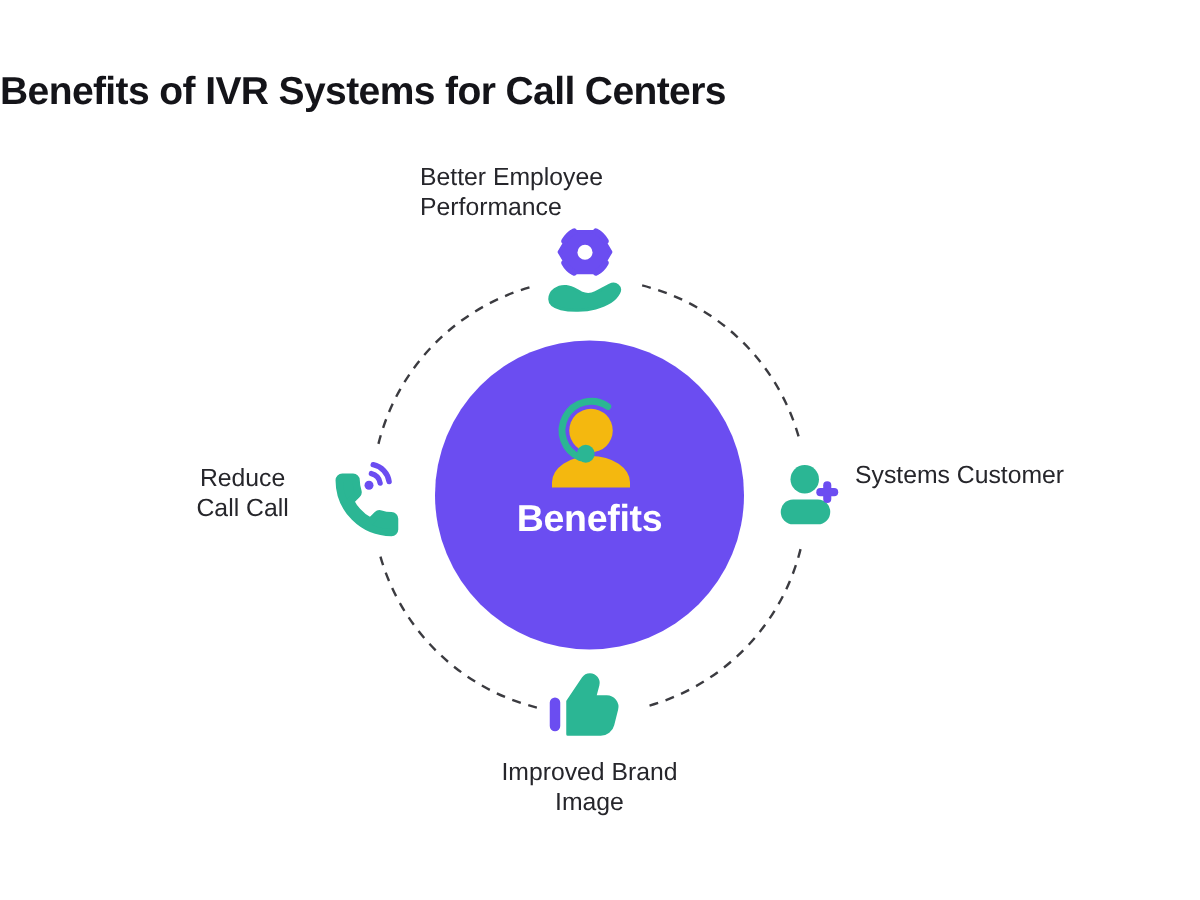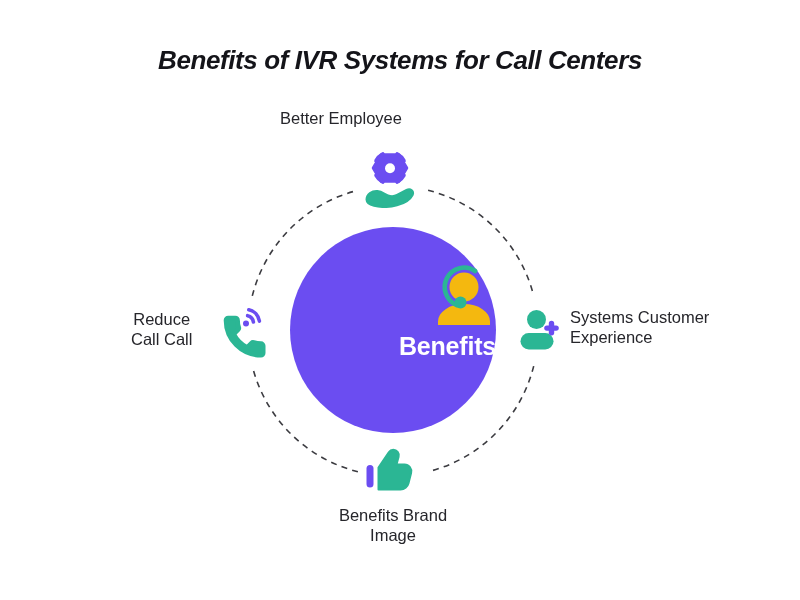--- a/index.html
+++ b/index.html
@@ -4,30 +4,29 @@
 <style>
   html,body { margin:0; padding:0; background:#fff; }
   .stage {
     position:relative; width:800px; height:600px;
     background:var(--background,#ffffff);
     font-family:"Liberation Sans", sans-serif;
     overflow:hidden;
   }
   .title {
     position:absolute; top:45px; left:0; width:800px; margin:0;
-    text-align:center; font-size:26px; font-weight:700; letter-spacing:-0.4px;
+    text-align:left; font-size:26px; font-weight:700; letter-spacing:-0.4px;
     color:var(--title_text,#141419);
-    font-style:italic;
   }
   .dash-ring { position:absolute; left:0; top:0; }
   .dash-ring path { fill:none; stroke:var(--dash,#3b3b40); stroke-width:1.6; stroke-dasharray:6 5.2; }
   .hub {
     position:absolute; left:290px; top:227px; width:206px; height:206px;
     border-radius:50%; background:var(--purple,#6B4DF1);
-    display:flex; flex-direction:column; align-items:flex-end;
+    display:flex; flex-direction:column; align-items:center;
   }
   .hub-icon { margin-top:33px; }
   .hub-text {
     margin-top:5px; text-align:center; color:var(--center_text,#ffffff);
     font-size:25px; font-weight:700; line-height:30px; letter-spacing:-0.2px;
   }
   .hub-text span, .label span { display:block; }
   .label {
     position:absolute; font-size:16.5px; line-height:20px; font-weight:500;
     color:var(--label_text,#26262b);
@@ -71,20 +70,21 @@
       <path class="s-teal" stroke-width="4.6" d="M45.2 11 A19.5 19.5 0 1 0 26.7 45.1"></path>
       <circle class="f-teal" cx="30.5" cy="42.5" r="6"></circle>
     </svg>
     <div class="hub-text">
       <span>Benefits</span>
     </div>
   </div>
 
   <div class="label label-top">
     <span>Better Employee</span>
+    <span>Performance</span>
   </div>
   <svg class="icon icon-top" width="56" height="60" viewBox="0 0 56 60" aria-hidden="true">
     <polygon class="f-purple edge-purple" stroke-width="2.5" points="11,20 19,6.5 37,6.5 45,20 37,33.5 19,33.5"></polygon>
     <circle class="f-white" cx="28" cy="20.2" r="5"></circle>
     <path class="s-purple" stroke-width="4.2" d="M41.7 27.3 A15.5 15.5 0 0 1 35.3 33.7"></path>
     <path class="s-purple" stroke-width="4.2" d="M20.7 33.7 A15.5 15.5 0 0 1 14.3 27.3"></path>
     <path class="s-purple" stroke-width="4.2" d="M14.3 12.7 A15.5 15.5 0 0 1 20.7 6.3"></path>
     <path class="s-purple" stroke-width="4.2" d="M35.3 6.3 A15.5 15.5 0 0 1 41.7 12.7"></path>
     <g transform="translate(2,35)">
       <path class="f-teal edge-teal" stroke-width="2" d="M2.5 16.5 C2.5 11 8 7.5 13.5 8 C17.5 8.4 20 10.5 23.5 12.2 C26.8 13.7 30 13.6 33 12 L42.5 7 C46.5 4.9 50.5 8.3 48.5 12.2 C46.3 16.5 40.5 20.3 33 22.3 C26 24.2 16.5 24.4 10 22.8 C5 21.6 2.5 20 2.5 16.5 Z"></path>
@@ -94,29 +94,28 @@
   <svg class="icon icon-right" width="42" height="44" viewBox="0 0 42 44" aria-hidden="true">
     <circle class="f-teal" cx="18.5" cy="12.5" r="9.5"></circle>
     <rect class="f-teal" x="2.5" y="26" width="33" height="16.5" rx="8.25"></rect>
     <g>
       <rect class="f-purple" x="30.8" y="13.8" width="5.4" height="14.6" rx="2.7"></rect>
       <rect class="f-purple" x="26.2" y="18.4" width="14.6" height="5.4" rx="2.7"></rect>
     </g>
   </svg>
   <div class="label label-right">
     <span>Systems Customer</span>
-    <span>Experience</span>
   </div>
 
   <svg class="icon icon-bottom" width="50" height="44" viewBox="0 0 50 44" aria-hidden="true">
     <rect class="f-purple" x="2.5" y="17" width="7" height="22.5" rx="3.5"></rect>
     <path class="f-teal edge-teal" stroke-width="2" d="M14.5 41.5 L14.5 19.5 L24.8 4.3 C25.9 2.6 27.6 1.8 29.3 1.8 C32.9 1.8 35.5 5.2 34.6 8.7 L32.5 16.5 L40.5 16.5 C44.9 16.5 48.2 20.7 47.1 25 L44.5 35.2 C43.6 38.9 40.3 41.5 36.5 41.5 Z"></path>
   </svg>
   <div class="label label-bottom">
-    <span>Benefits Brand</span>
+    <span>Improved Brand</span>
     <span>Image</span>
   </div>
 
   <div class="label label-left">
     <span>Reduce</span>
     <span>Call Call</span>
   </div>
   <svg class="icon icon-left" width="50" height="52" viewBox="0 0 50 52" aria-hidden="true">
     <path class="f-teal edge-teal" stroke-width="2.4" transform="translate(1,6) scale(2.05)" d="M6.62 10.79c1.44 2.83 3.76 5.14 6.59 6.59l2.2-2.2c.27-.27.67-.36 1.02-.24 1.12.37 2.33.57 3.57.57.55 0 1 .45 1 1V20c0 .55-.45 1-1 1-9.39 0-17-7.61-17-17 0-.55.45-1 1-1h3.5c.55 0 1 .45 1 1 0 1.25.2 2.45.57 3.57.11.35.03.74-.25 1.02l-2.2 2.2z"></path>
     <g>

